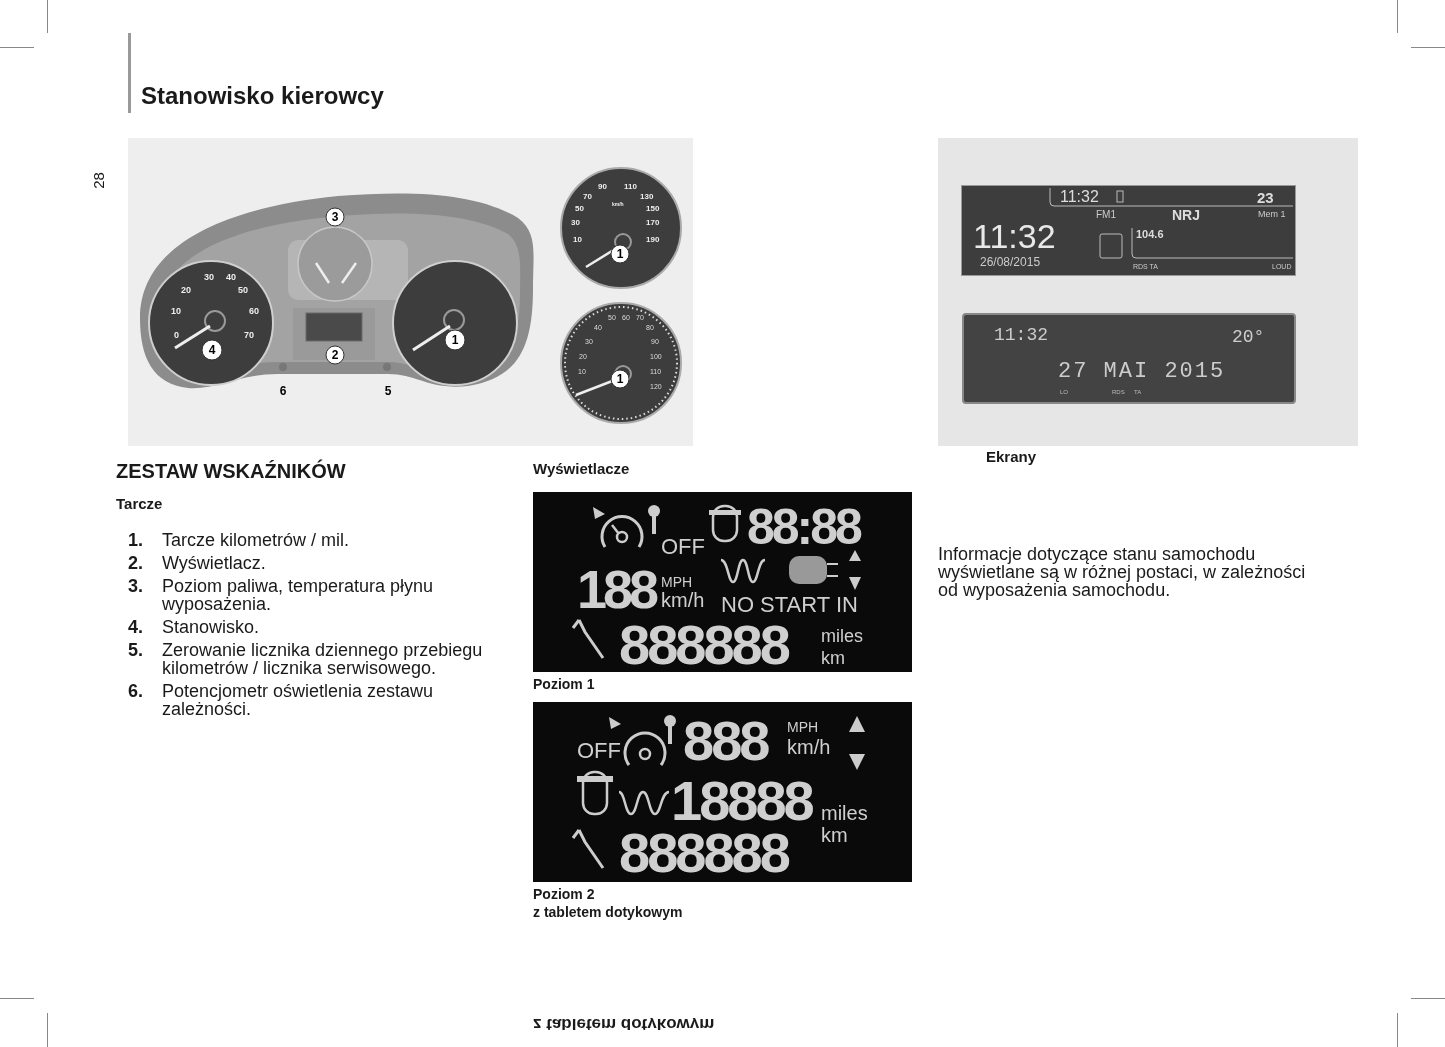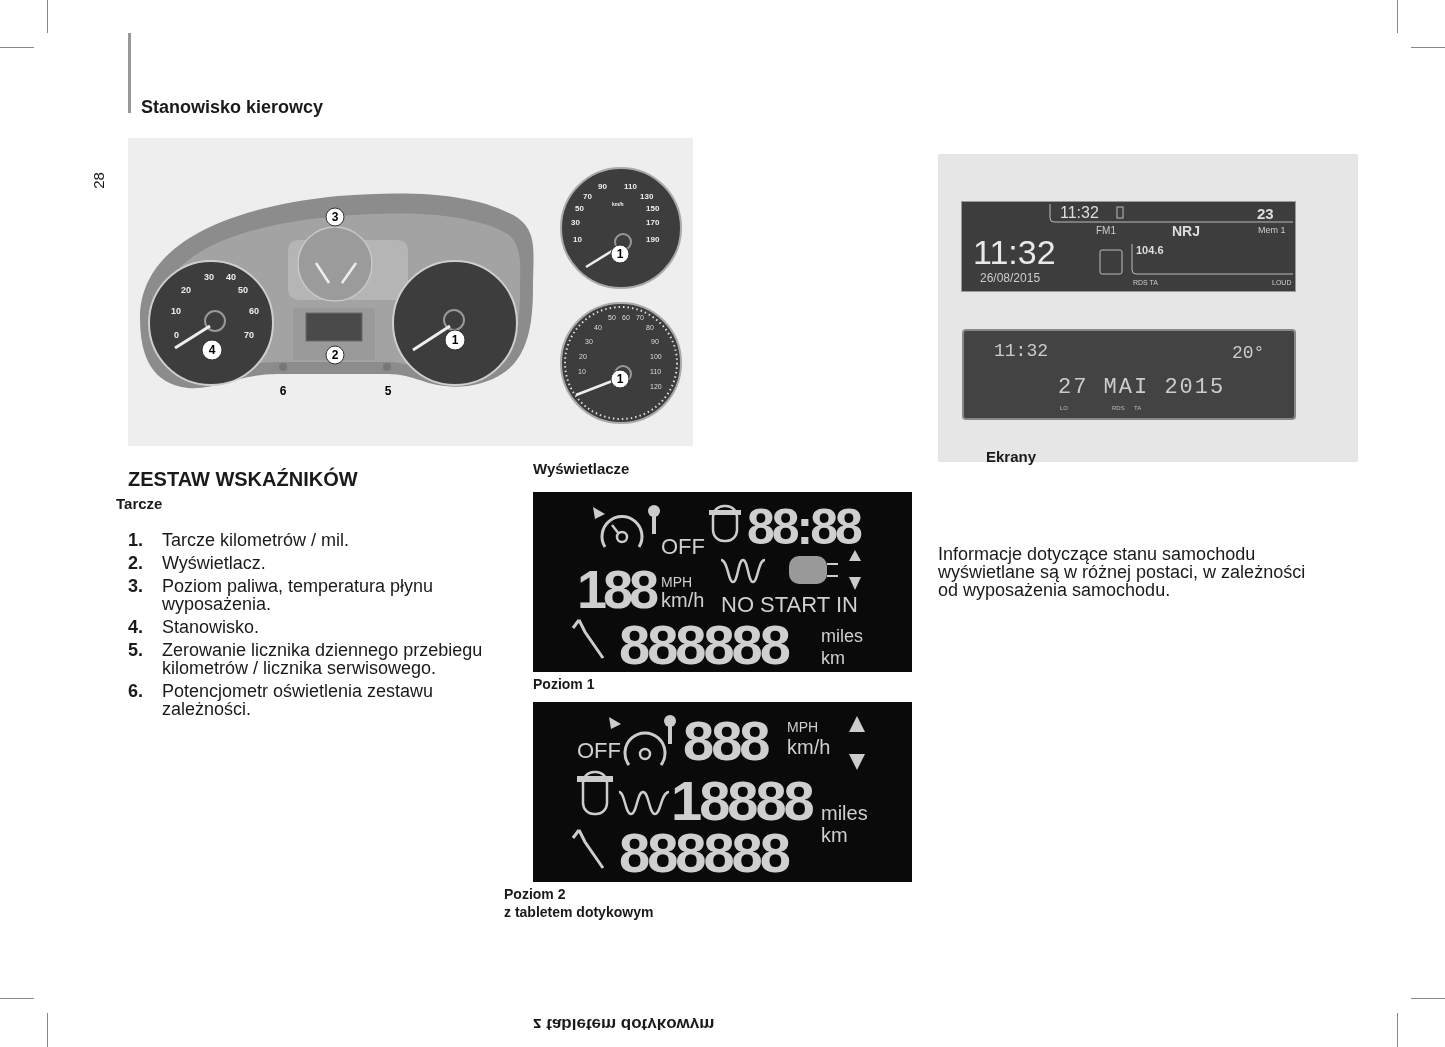--- a/index.html
+++ b/index.html
@@ -1,20 +1,20 @@
 <!DOCTYPE html>
 <html><head>
 <meta charset="utf-8">
 <style>
   html,body{margin:0;padding:0;background:#fff;}
   body{width:1445px;height:1047px;position:relative;overflow:hidden;font-family:"Liberation Sans",sans-serif;color:#1a1a1a;}
   .crop{position:absolute;background:#888;}
   .abs{position:absolute;}
   .header-bar{position:absolute;left:128px;top:33px;width:3px;height:80px;background:#999;}
-  .header-title{position:absolute;left:141px;top:97px;font-size:18px;font-weight:bold;}
+  .header-title{position:absolute;left:141px;top:82px;font-size:24px;font-weight:bold;}
   .page-num{position:absolute;left:88px;top:172px;font-size:15px;transform:rotate(-90deg);transform-origin:center;width:20px;text-align:center;}
   .fig{position:absolute;background:#eeeeee;}
   .h1{position:absolute;font-size:20px;font-weight:bold;}
   .h2{position:absolute;font-size:15px;font-weight:bold;}
   .list{position:absolute;left:128px;top:531px;width:370px;font-size:18px;line-height:18px;margin:0;padding:0;list-style:none;}
   .list li{display:flex;margin-bottom:5px;}
   .list .n{font-weight:bold;width:34px;flex:none;}
   .para{position:absolute;left:938px;top:497px;width:380px;font-size:18px;line-height:18px;margin-top:48px;}
   .lcd{position:absolute;background:#0a0a0a;}
   .cap{position:absolute;font-size:14px;font-weight:bold;line-height:18px;}
@@ -118,21 +118,21 @@
         <text x="522" y="236">110</text>
       <text x="522" y="251">120</text>
     </g>
     <circle cx="495" cy="236" r="8" fill="none" stroke="#999" stroke-width="2"></circle>
     <line x1="492" y1="240" x2="448" y2="257" stroke="#eee" stroke-width="2.5"></line>
     <circle cx="492" cy="241" r="9" fill="#fff" stroke="#333"></circle>
       <text x="492" y="245" font-size="12" font-weight="bold" text-anchor="middle">1</text>
   </svg>
 </div>
 
-<div class="fig" style="left:938px;top:154px;width:420px;height:308px;background:#e6e6e6;">
+<div class="fig" style="left:938px;top:138px;width:420px;height:308px;background:#e6e6e6;">
   <div class="abs" style="left:23px;top:47px;width:333px;height:89px;background:#3d3d3d;border:1px solid #999;">
     <svg width="333" height="89">
       <path d="M88,2 L88,16 Q88,20 92,20 L331,20" fill="none" stroke="#bbb" stroke-width="1"></path>
       <path d="M170,42 L170,68 Q170,72 174,72 L331,72" fill="none" stroke="#bbb" stroke-width="1"></path>
       <text x="98" y="16" font-size="16" fill="#ddd">11:32</text>
       <rect x="155" y="5" width="6" height="11" fill="none" stroke="#bbb"></rect>
       <text x="295" y="17" font-size="15" font-weight="bold" fill="#ddd">23</text>
       <text x="134" y="32" font-size="10" fill="#ccc">FM1</text>
       <text x="210" y="34" font-size="14" font-weight="bold" fill="#ddd">NRJ</text>
       <text x="296" y="31" font-size="9" fill="#ccc">Mem 1</text>
@@ -149,21 +149,21 @@
       <text x="30" y="25" font-size="18" fill="#ccc" font-family="Liberation Mono, monospace">11:32</text>
       <text x="268" y="27" font-size="18" fill="#ccc" font-family="Liberation Mono, monospace">20°</text>
       <text x="94" y="62" font-size="22" fill="#ccc" font-family="Liberation Mono, monospace" letter-spacing="2">27 MAI 2015</text>
       <text x="96" y="79" font-size="6" fill="#bbb">LO</text>
       <text x="148" y="79" font-size="6" fill="#bbb">RDS</text>
       <text x="170" y="79" font-size="6" fill="#bbb">TA</text>
     </svg>
   </div>
 </div>
 
-<div class="h1" style="left:128px;top:460px;margin-top:8px;">ZESTAW WSKAŹNIKÓW</div>
+<div class="h1" style="left:116px;top:460px;">ZESTAW WSKAŹNIKÓW</div>
 <div class="h2" style="left:116px;top:495px;">Tarcze</div>
 <ul class="list">
   <li>
       <span class="n">1.</span>
       <span>Tarcze kilometrów / mil.</span>
     </li>
   <li>
       <span class="n">2.</span>
       <span>Wyświetlacz.</span>
     </li>
@@ -240,21 +240,21 @@
     <rect x="50" y="70" width="24" height="42" rx="11" fill="none" stroke="#ccc" stroke-width="2.5"></rect>
     <rect x="44" y="74" width="36" height="6" fill="#ccc"></rect>
     <path d="M86,90 C92,90 92,112 98,112 C104,112 104,90 110,90 C116,90 116,112 122,112 C128,112 128,90 136,90" fill="none" stroke="#ccc" stroke-width="2.5"></path>
     <text x="138" y="118" font-size="56" class="lcdtext" font-family="Liberation Mono, monospace" font-weight="bold" letter-spacing="-3">18888</text>
     <text x="288" y="118" font-size="20" class="lcdtext">miles</text>
     <text x="288" y="140" font-size="20" class="lcdtext">km</text>
     <path d="M46,128 L52,140 L70,166 M46,128 L40,136" fill="none" stroke="#ccc" stroke-width="3"></path>
     <text x="86" y="170" font-size="56" class="lcdtext" font-family="Liberation Mono, monospace" font-weight="bold" letter-spacing="-3">888888</text>
   </svg>
 </div>
-<div class="cap" style="left:504px;top:885px;">
+<div class="cap" style="left:533px;top:885px;">
   <div>Poziom 2</div>
   <div>z tabletem dotykowym</div>
 </div>
 
 <div class="h2" style="left:938px;top:448px;margin-left:48px;">Ekrany</div>
 <div class="para">Informacje dotyczące stanu samochodu wyświetlane są w różnej postaci, w zależności od wyposażenia samochodu.</div>
 
 <div class="abs" style="left:533px;top:1018px;font-size:17px;font-weight:bold;transform:scaleY(-1);height:12px;overflow:hidden;line-height:12px;">z tabletem dotykowym</div>
 
 </body></html>

